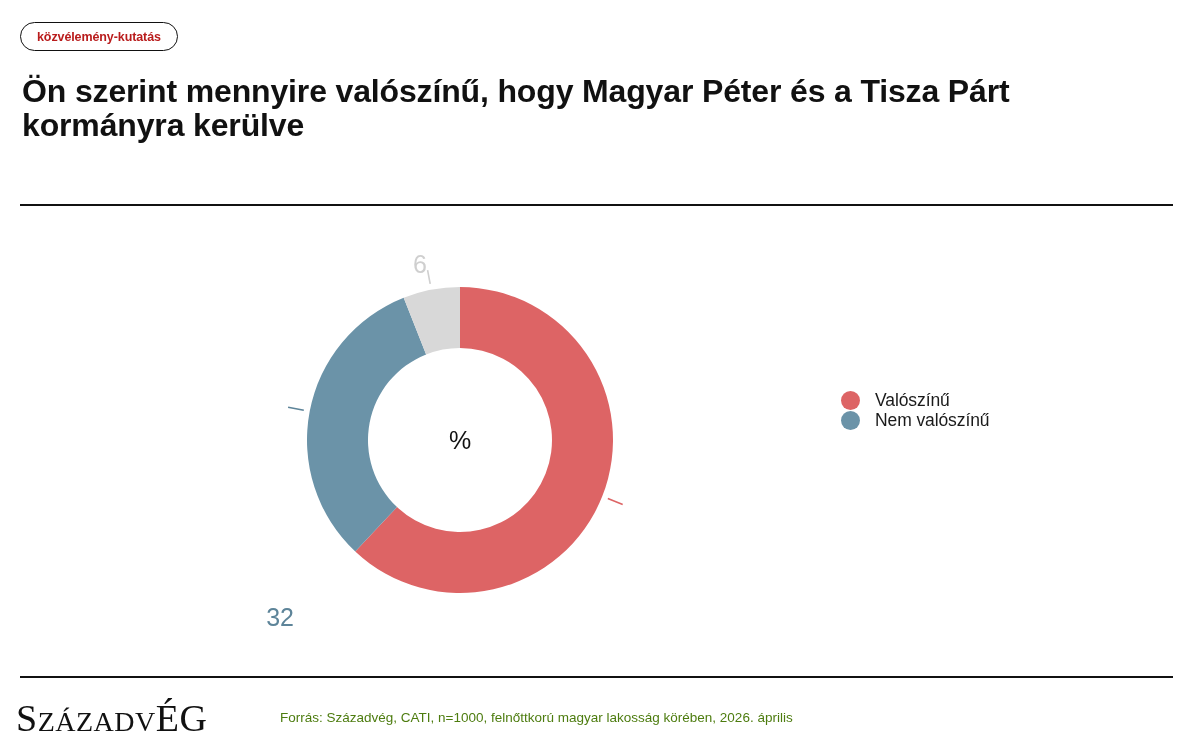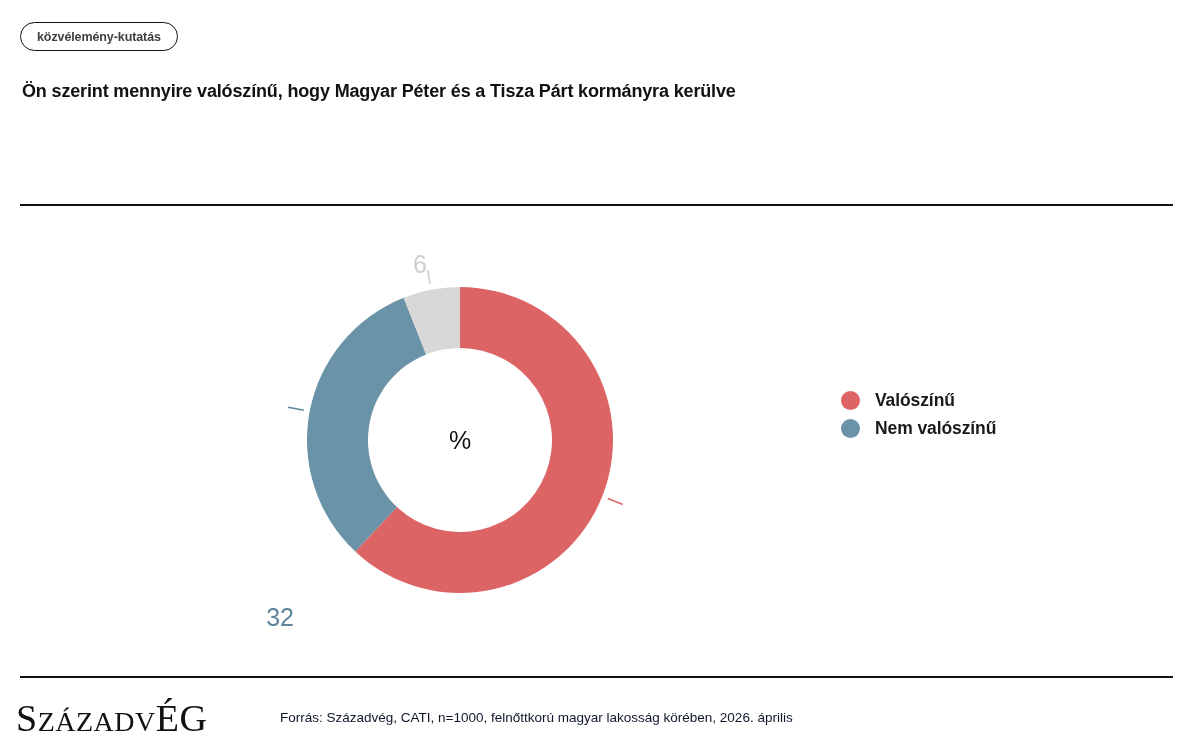--- a/index.html
+++ b/index.html
@@ -27,32 +27,32 @@
     top: 22px;
     height: 29px;
     padding: 0 16px;
     display: flex;
     align-items: center;
     justify-content: center;
     border: 1.6px solid #111111;
     border-radius: 15px;
     font-size: 12.5px;
     font-weight: bold;
-    color: #404040;
+    color: #b91c1c;
     letter-spacing: -0.1px;
     white-space: nowrap;
   }
 
   
   .title {
     position: absolute;
     left: 22px;
     top: 74px;
     width: 1155px;
-    font-size: 18px;
+    font-size: 32px;
     font-weight: bold;
     line-height: 34px;
     color: #111111;
     letter-spacing: -0.15px;
   }
 
   
   .rule {
     position: absolute;
     left: 20px;
@@ -86,22 +86,21 @@
     fill: #111111;
   }
 
   
   .legend {
     position: absolute;
     left: 841px;
     top: 390px;
     display: flex;
     flex-direction: column;
-    gap: 8px;
-    font-weight: bold;
+    gap: 0;
   }
   .legend-item {
     display: flex;
     align-items: center;
     gap: 15px;
     height: 20px;
   }
   .legend-dot {
     width: 19px;
     height: 19px;
@@ -128,21 +127,21 @@
     white-space: nowrap;
   }
   .logo .cap { font-size: 38px; }
   .logo .sc  { font-size: 28px; }
 
   .source {
     position: absolute;
     left: 280px;
     top: 710px;
     font-size: 13.5px;
-    color: #0f172a;
+    color: #4d7c0f;
     white-space: nowrap;
   }
 </style>
 </head>
 <body>
 
 <div id="page">
 
   <div class="badge">
     <span>közvélemény-kutatás</span>

